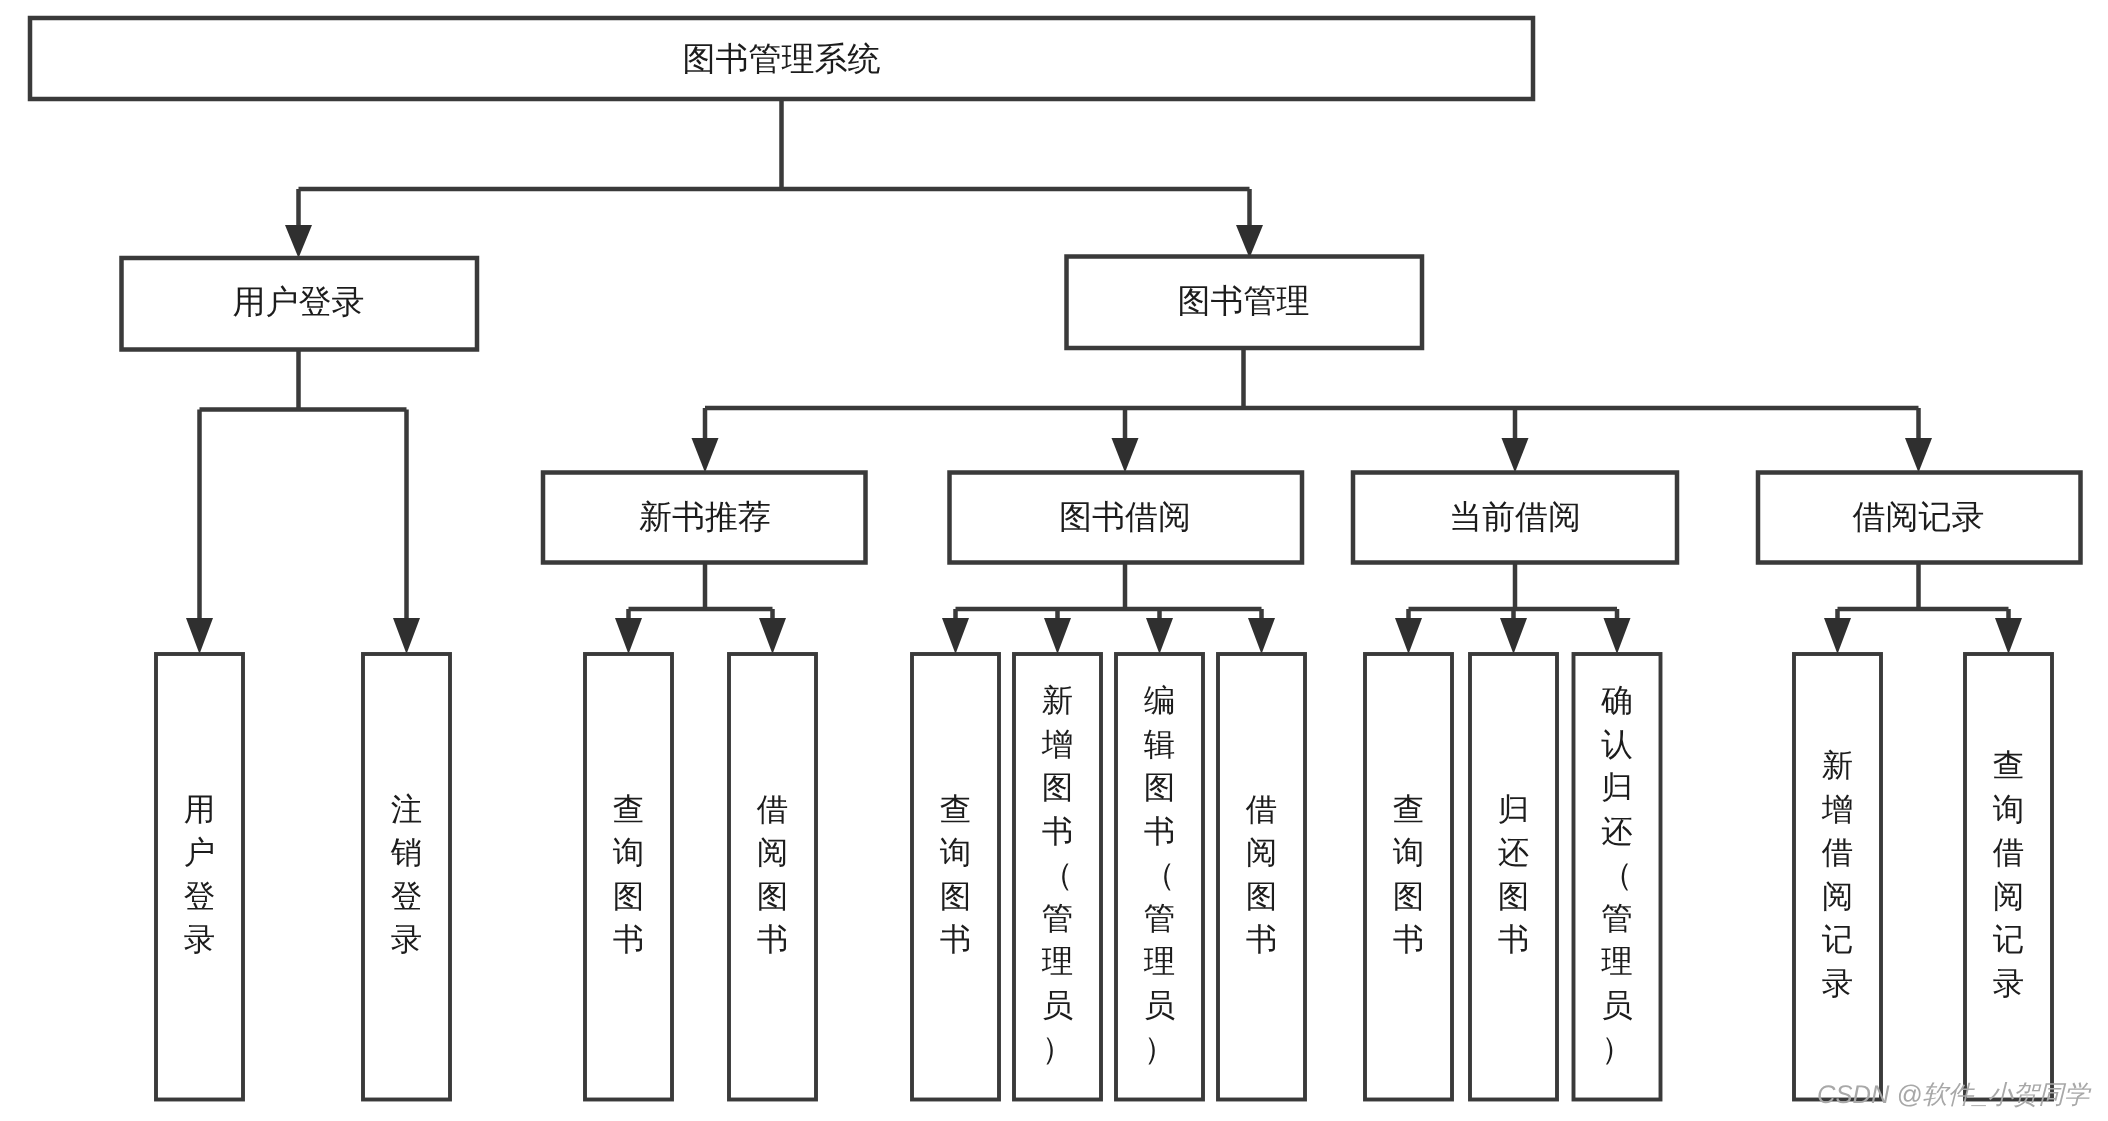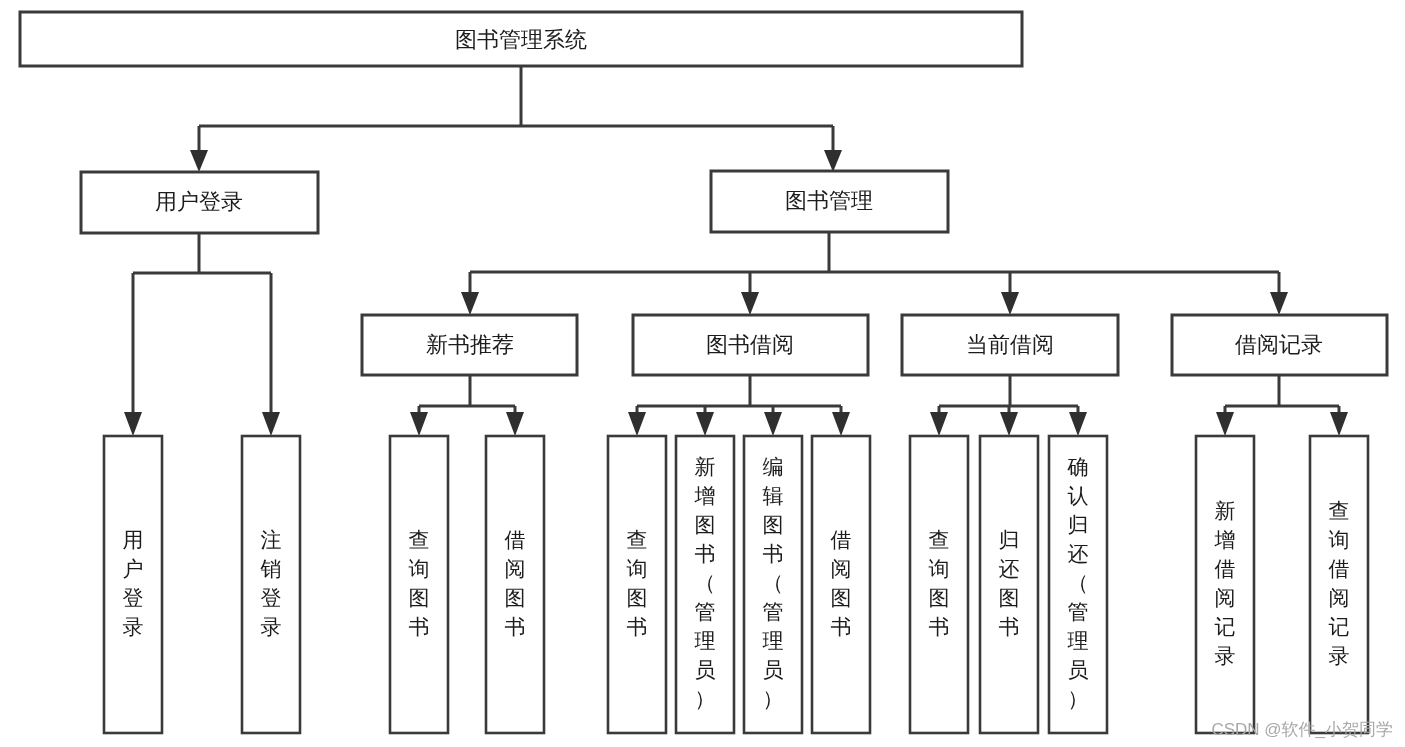--- a/index.html
+++ b/index.html
@@ -68,20 +68,21 @@
   }
   .watermark {
     position: absolute;
     right: 12px;
     bottom: 6px;
     font-family: "Liberation Sans", "DejaVu Sans", sans-serif;
     font-size: 17px;
     color: #a8a8a8;
     white-space: nowrap;
     pointer-events: none;
+    font-style: italic;
   }
 </style>
 </head>
 <body>
 
 <div id="diagram-root">
 
   <svg id="flow" viewBox="0 0 1405 747" xmlns="http://www.w3.org/2000/svg">
 
     <g>

